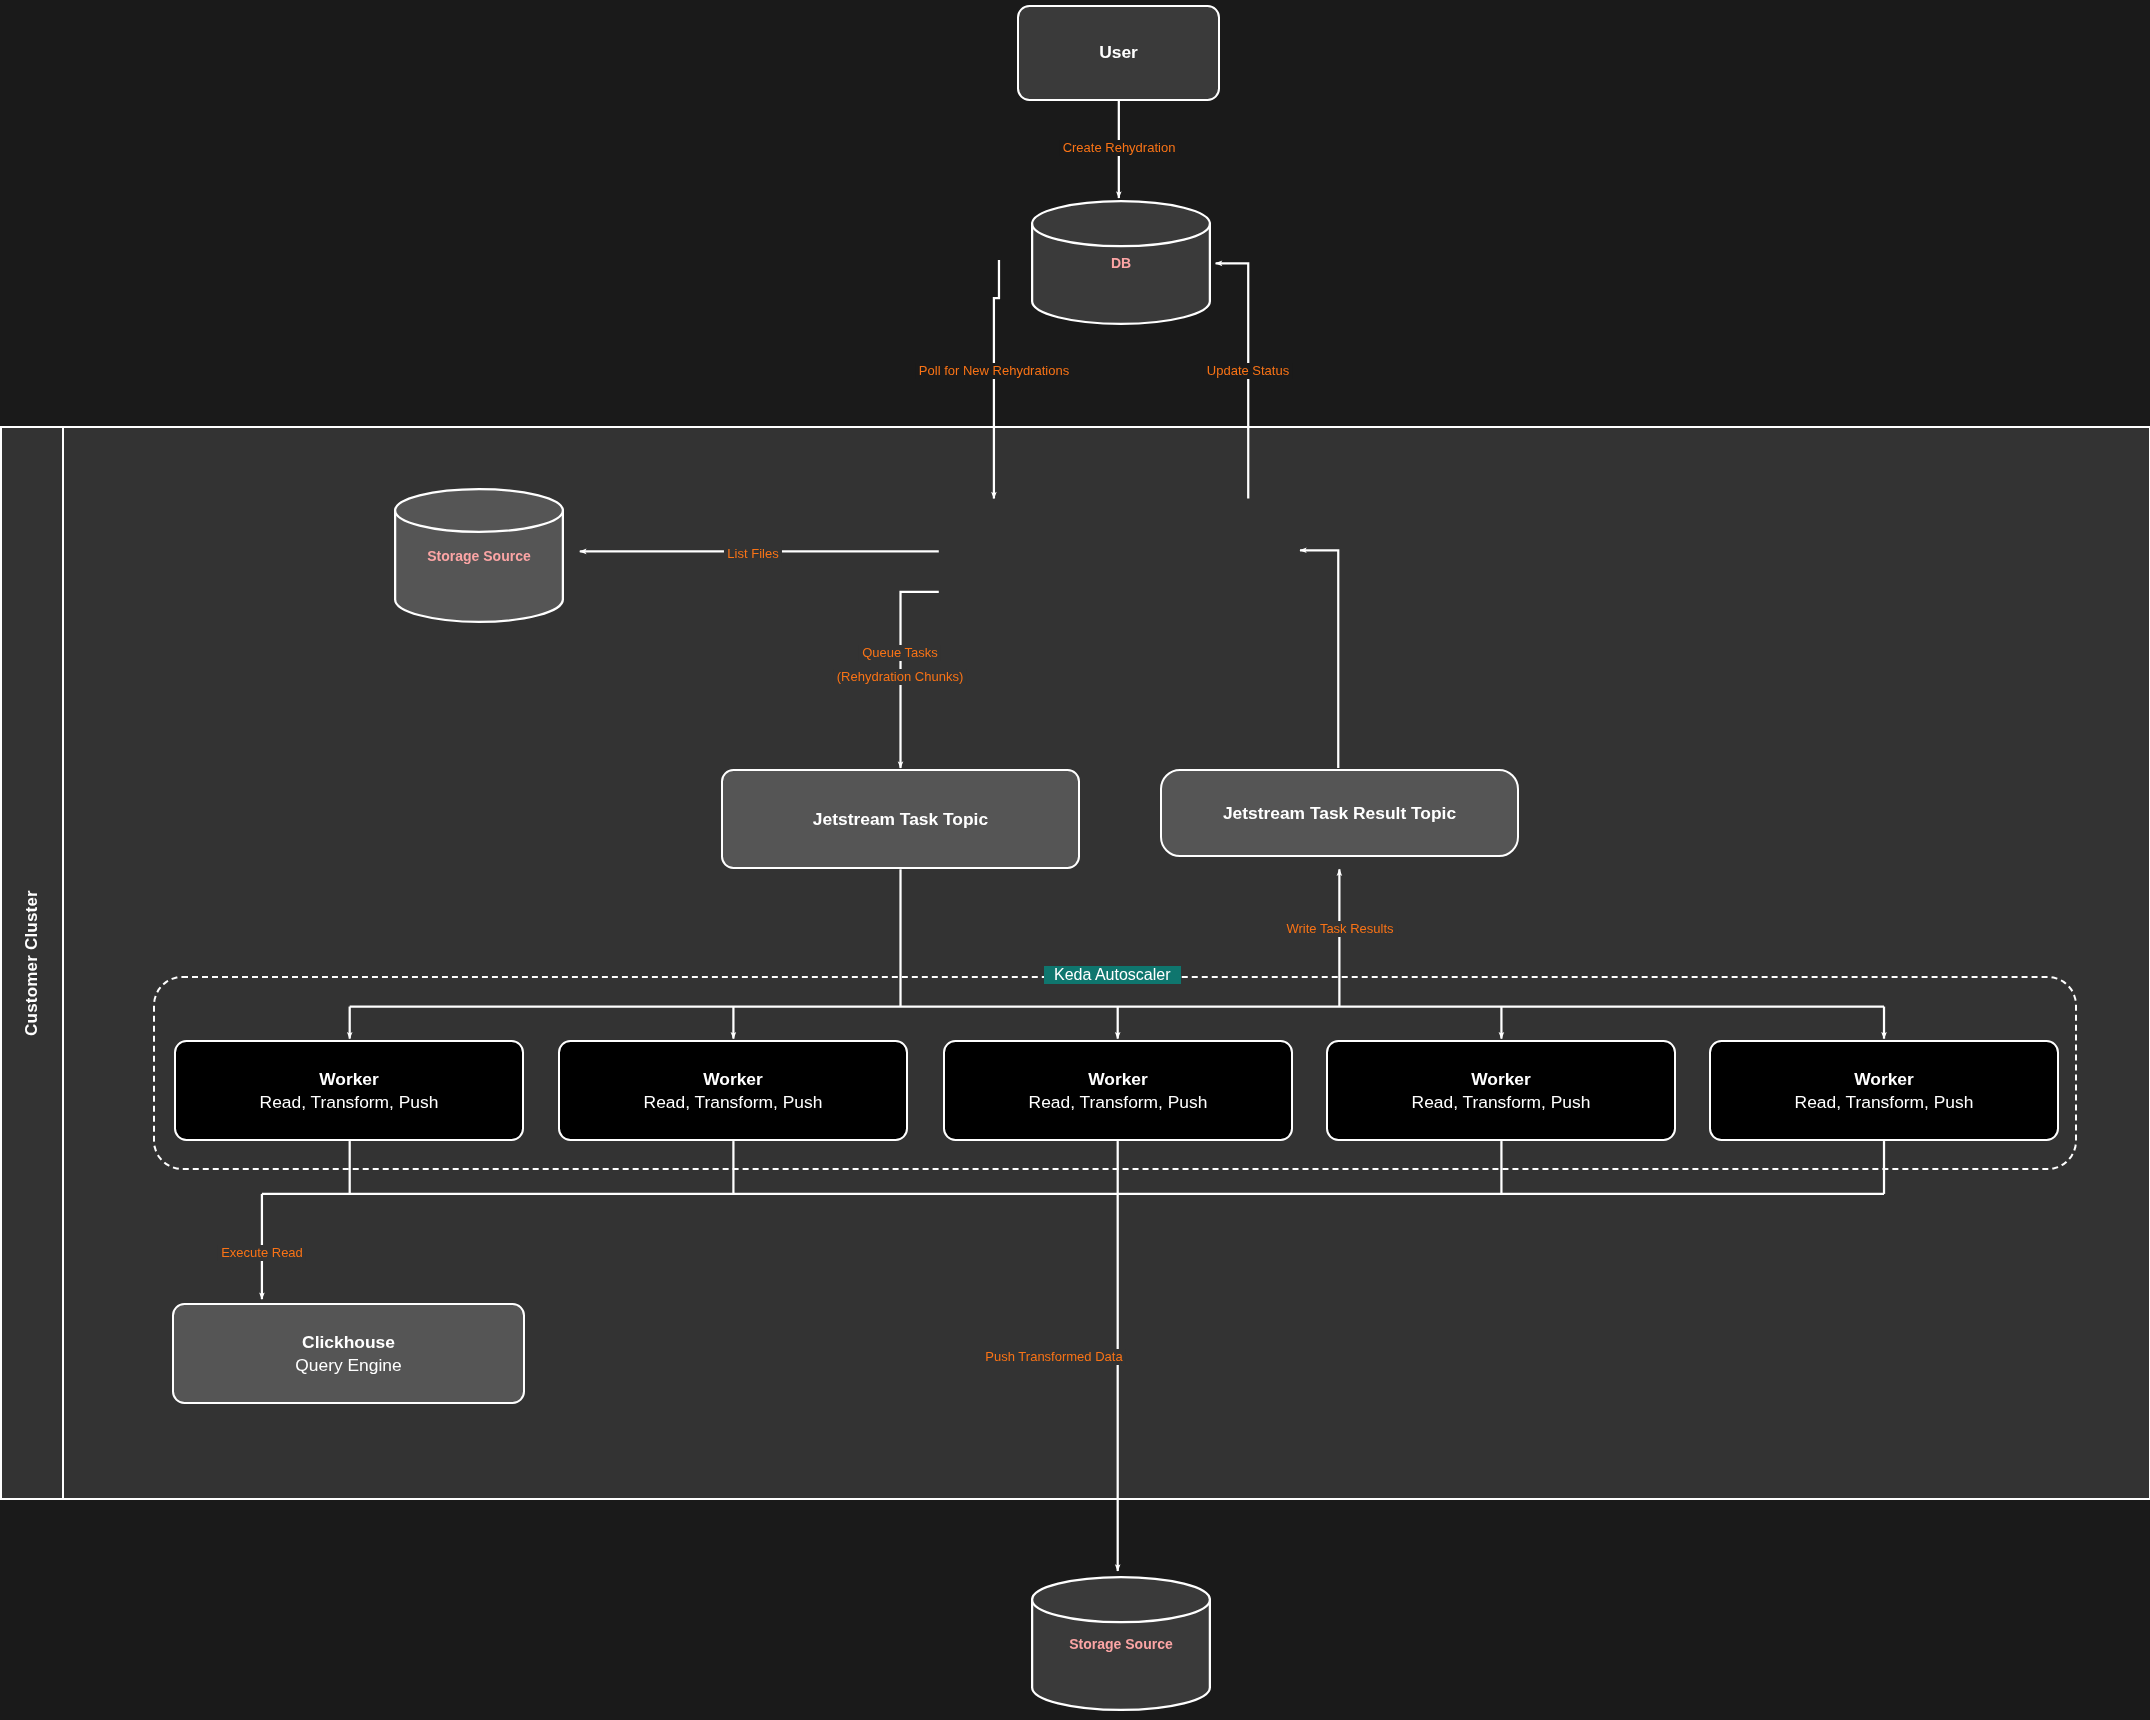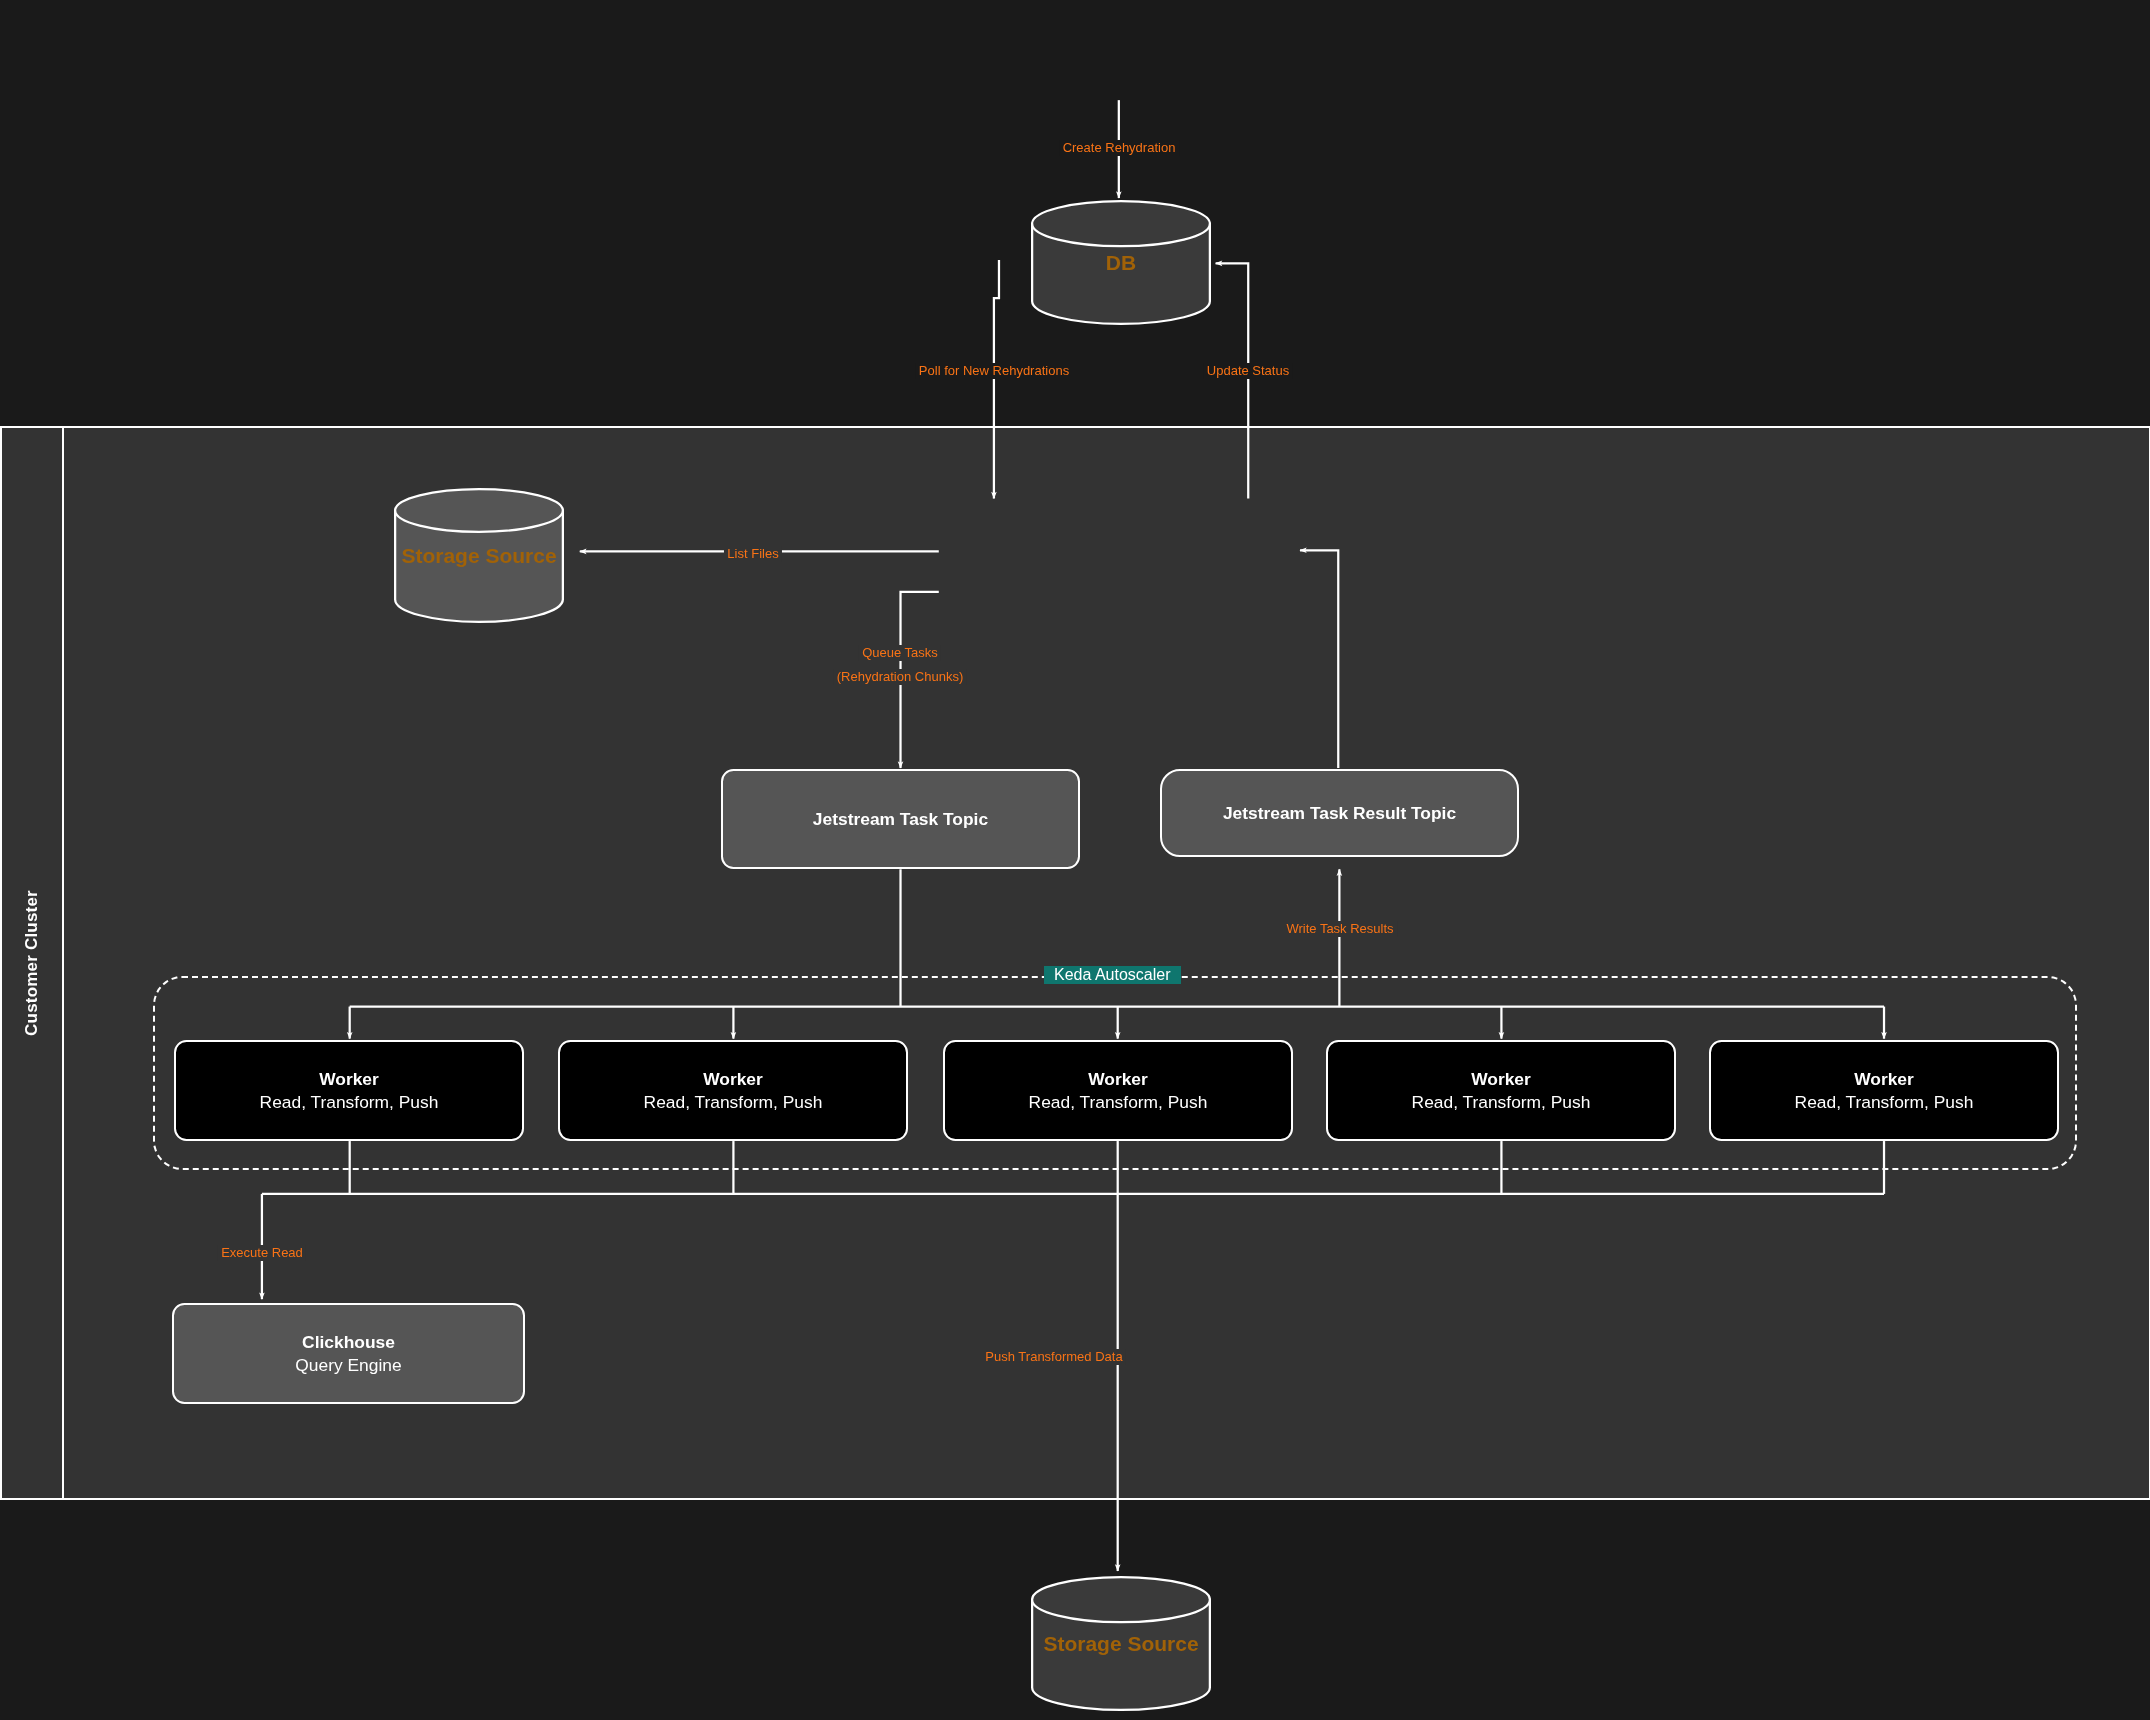--- a/index.html
+++ b/index.html
@@ -74,23 +74,23 @@
     position:absolute;
     z-index:6;
   }
   .cyl svg{display:block;width:100%;height:100%;overflow:visible;}
   .cyl .cyl-label{
     position:absolute;
     left:0;right:0;
     top:50%;
     transform:translateY(-50%);
     text-align:center;
-    color:#a16207;
+    color:#fca5a5;
     font-weight:bold;
-    font-size:21px;
+    font-size:14px;
     pointer-events:none;
   }
 
   
   .edges{
     position:absolute;
     left:0;top:0;
     width:2151px;height:1720px;
     z-index:4;
     pointer-events:none;
@@ -187,20 +187,23 @@
 
     <line x1="465" y1="2122" x2="465" y2="2309" marker-end="url(#arw)"></line>
 
     <line x1="1986" y1="2122" x2="1986" y2="2792" marker-end="url(#arw)"></line>
 
     <polyline points="2380,1789 2380,1700 2380,1545" marker-end="url(#arw)"></polyline>
 
     <polyline points="2378,1365 2378,978 2310,978" marker-end="url(#arw)"></polyline>
   </svg>
 
+  <div class="node fill-dark" style="left:1017px;top:4.5px;width:203px;height:96px;">
+    <div class="t1">User</div>
+  </div>
 
   <div class="cyl" style="left:1031px;top:200px;width:180px;height:125px;">
     <svg viewBox="0 0 320 222" preserveAspectRatio="none">
       <path d="M2,42 L2,180 A158,40 0 0 0 318,180 L318,42 Z" fill="#3a3a3a" stroke="#ffffff" stroke-width="4"></path>
       <ellipse cx="160" cy="42" rx="158" ry="40" fill="#3a3a3a" stroke="#ffffff" stroke-width="4"></ellipse>
     </svg>
     <div class="cyl-label">DB</div>
   </div>
 
   <div class="cyl" style="left:394px;top:488px;width:170px;height:135px;">

